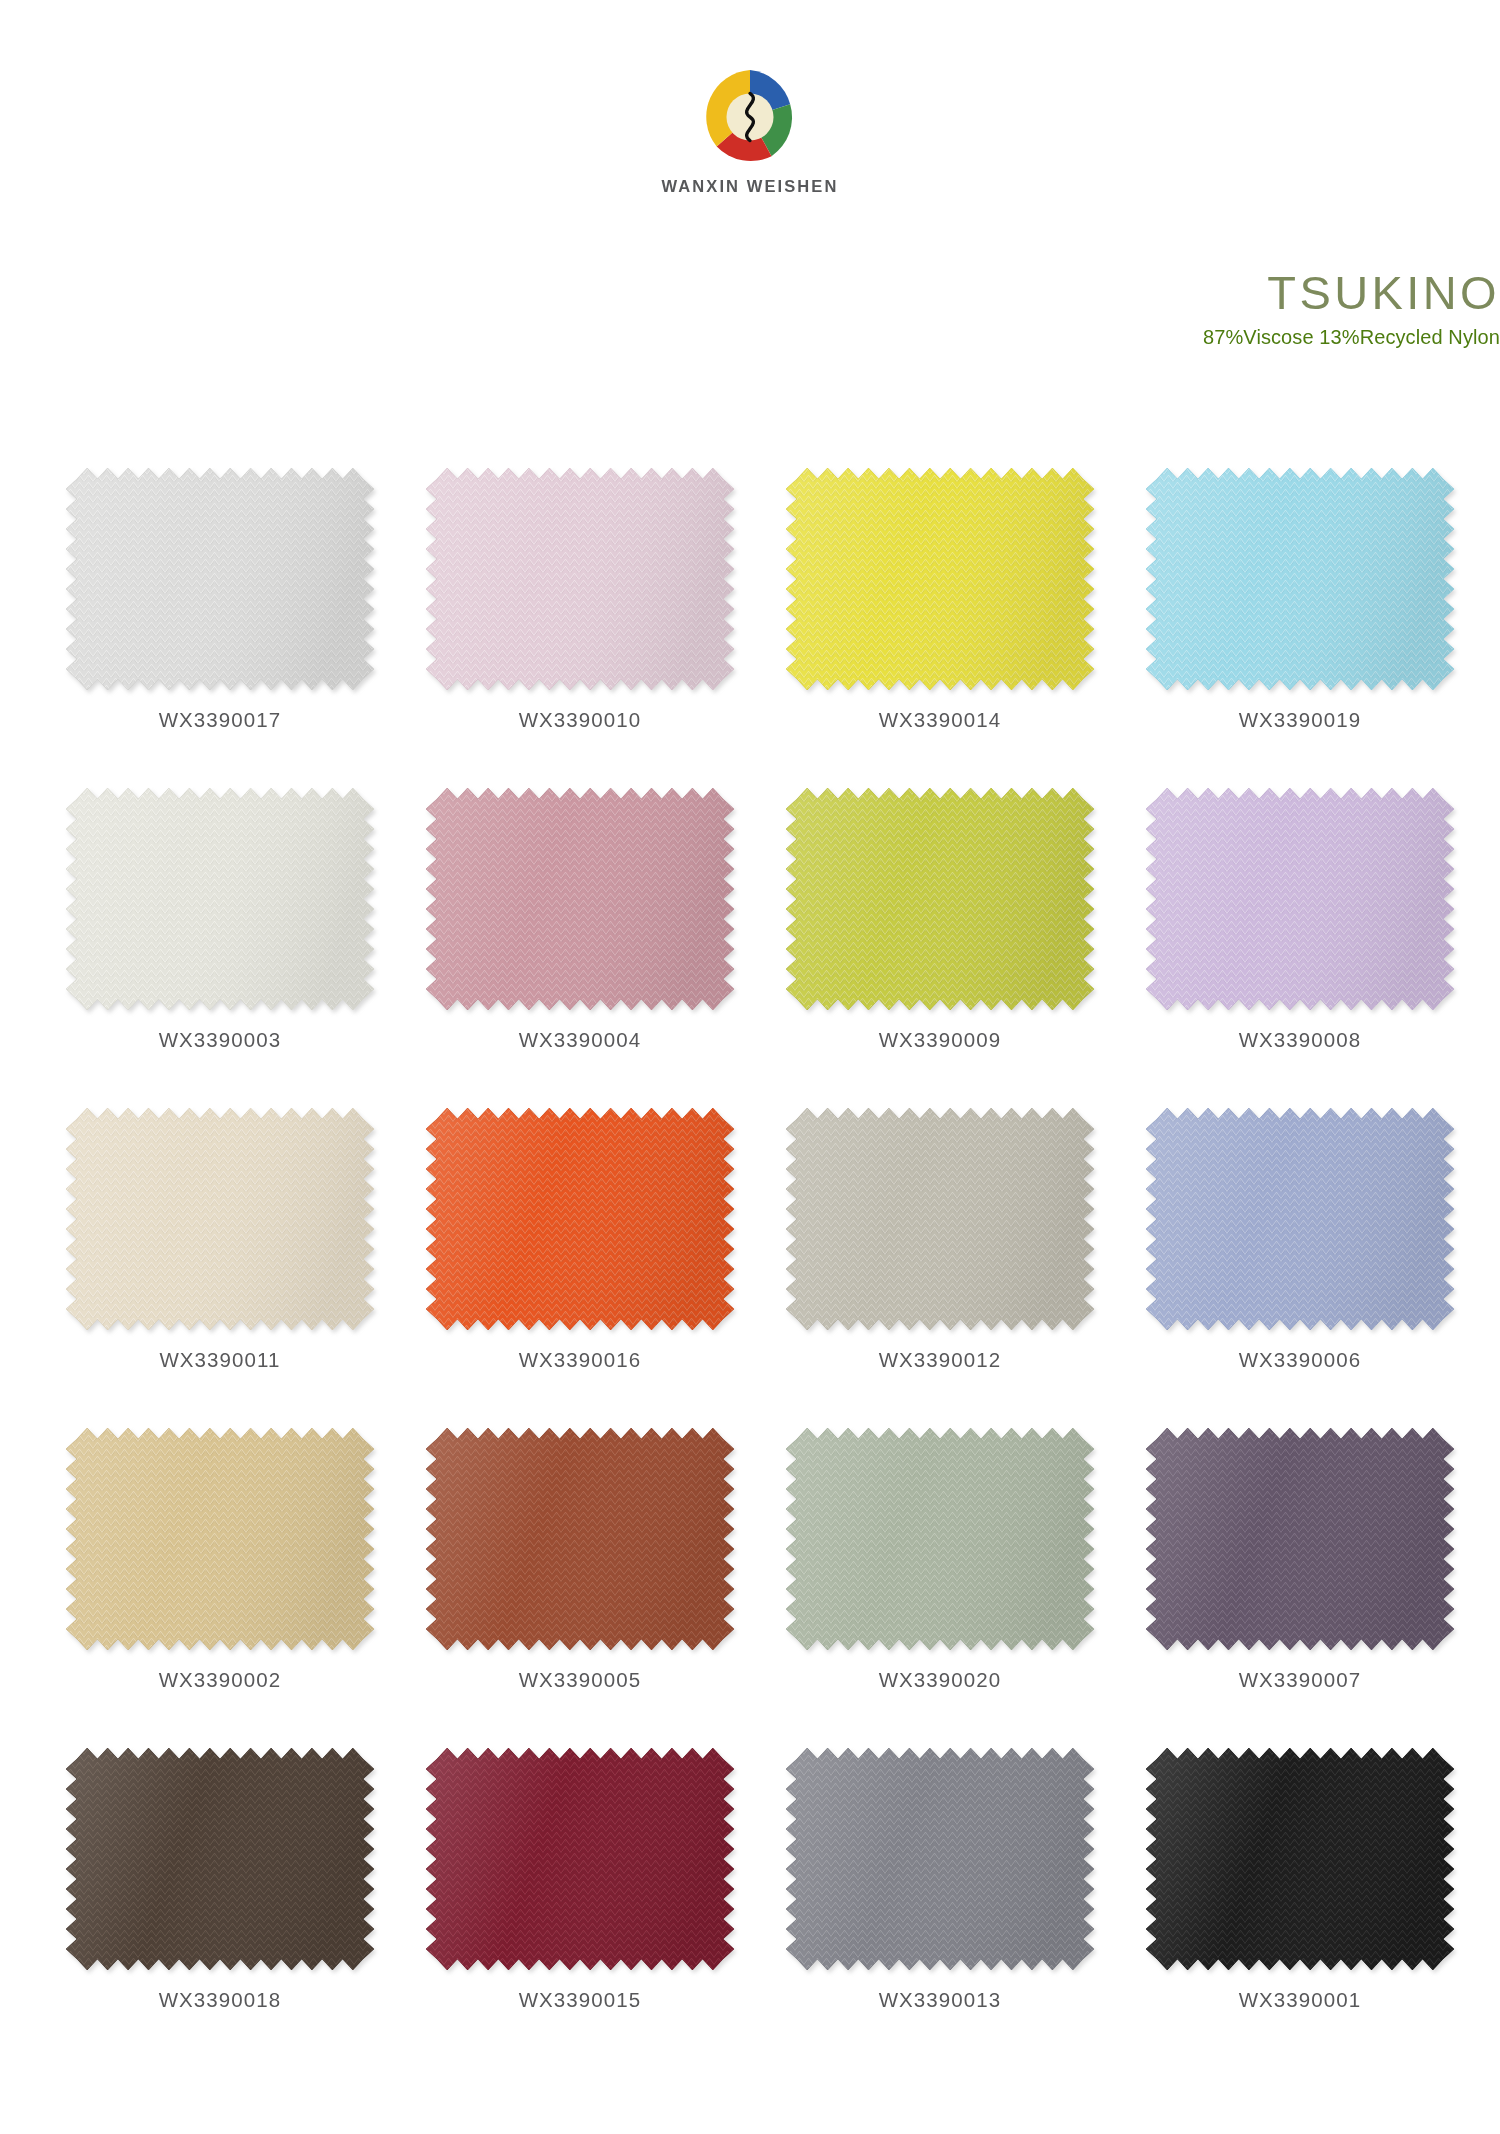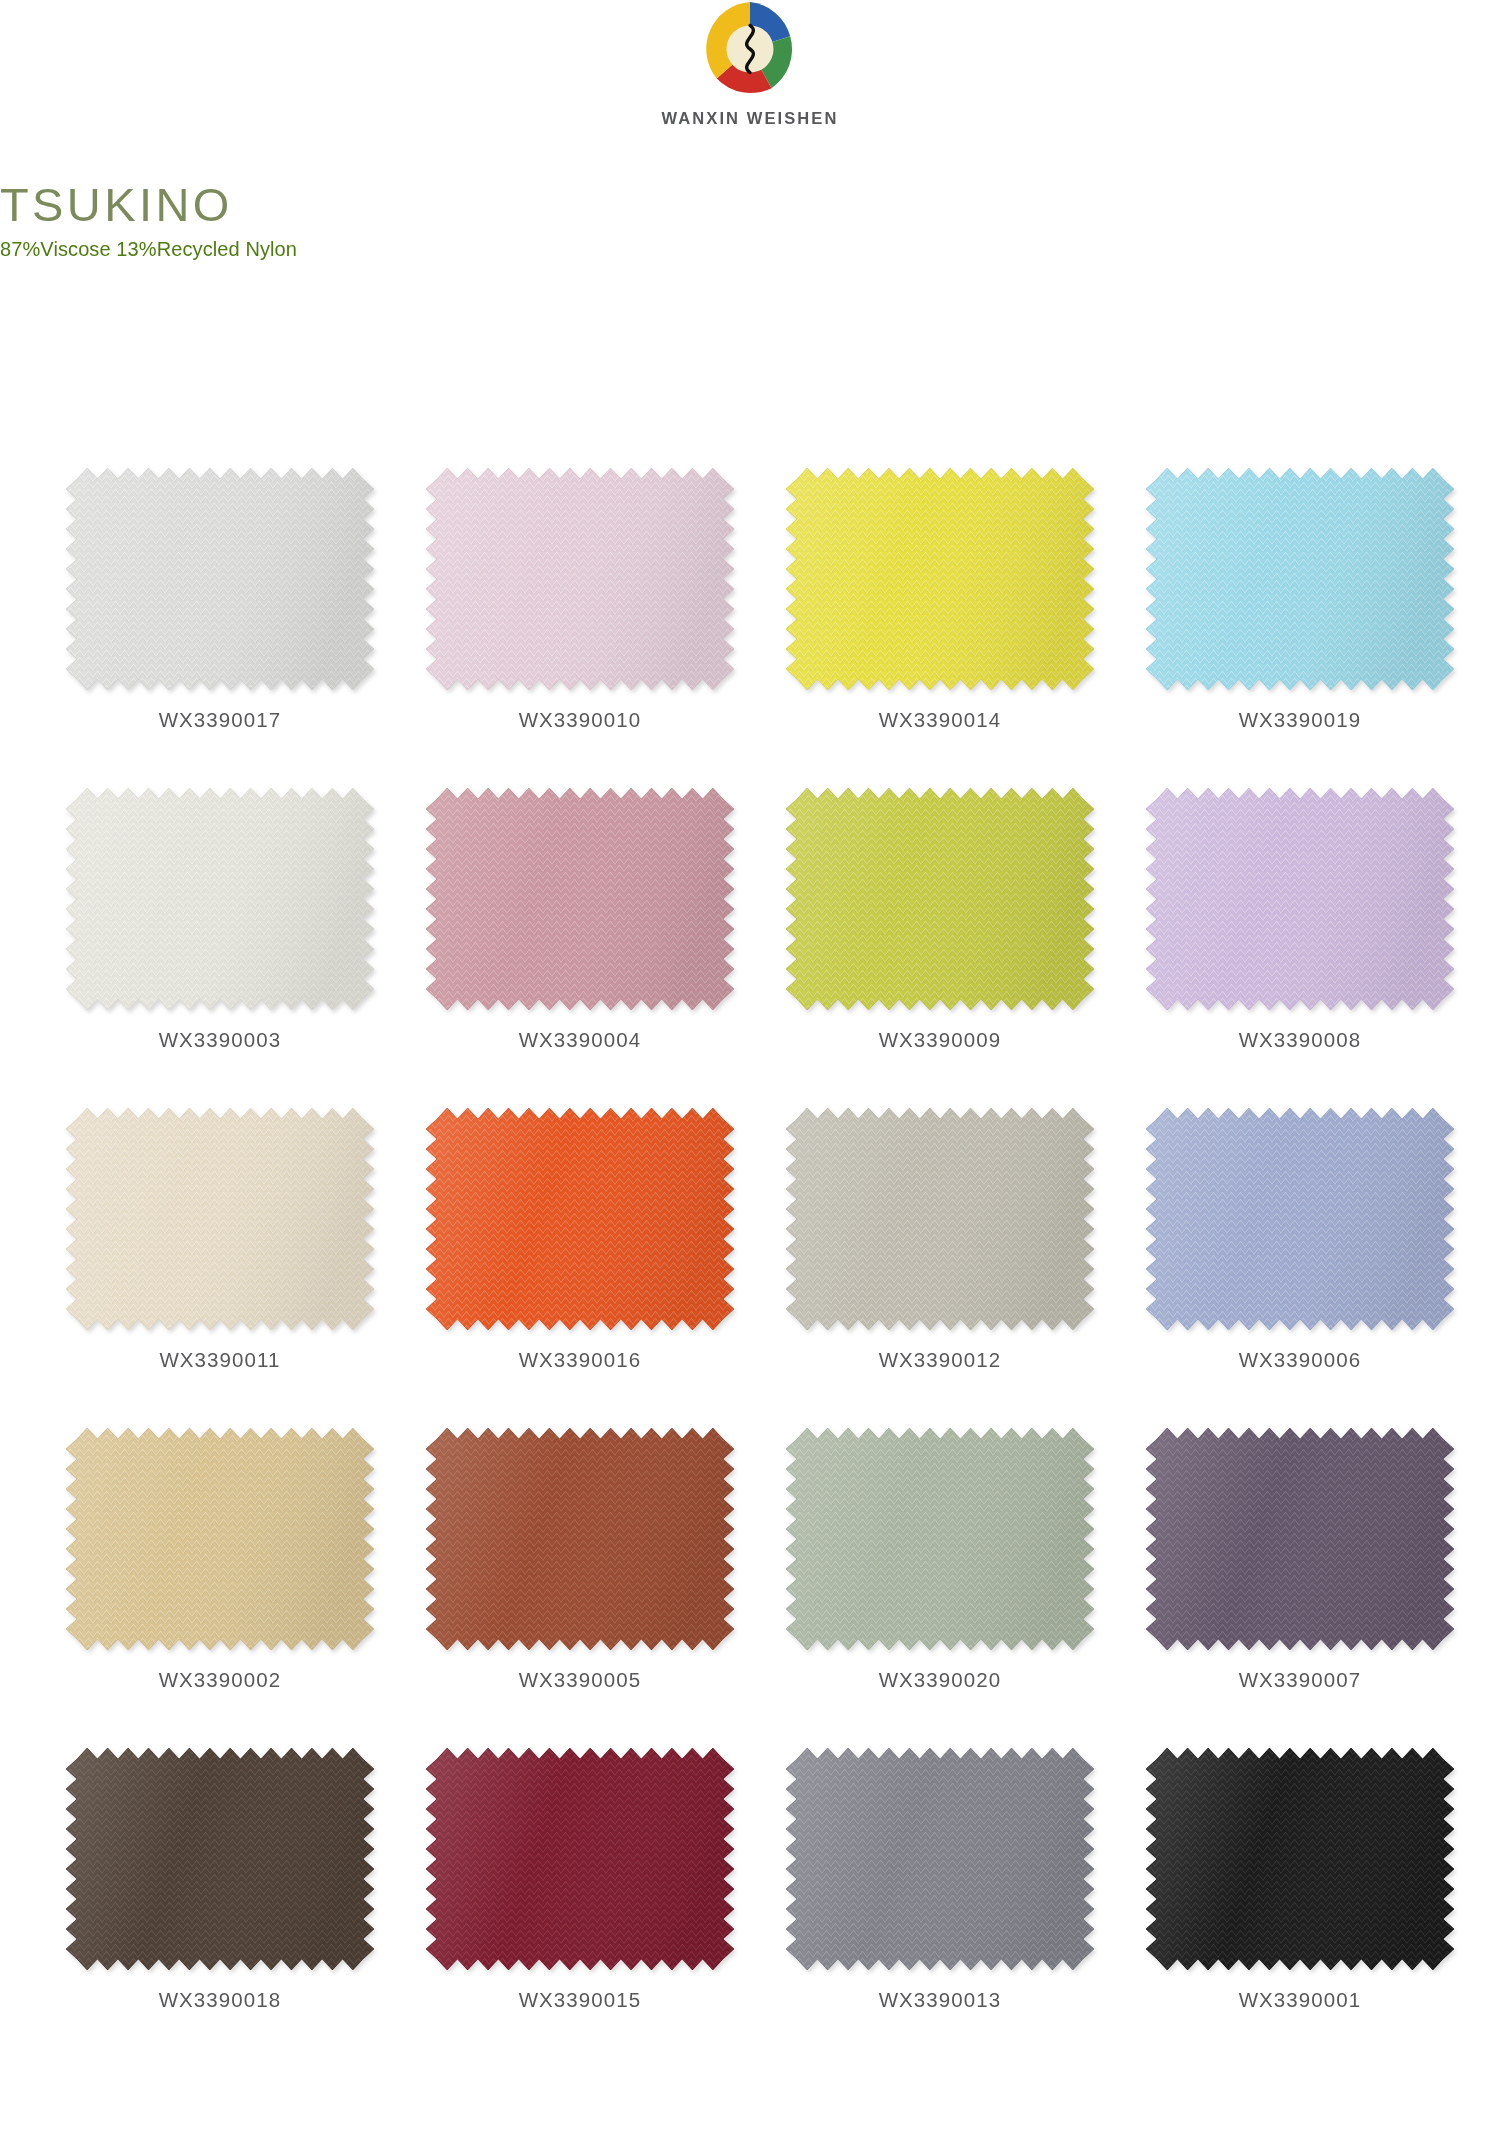--- a/index.html
+++ b/index.html
@@ -12,20 +12,21 @@
 
   body {
     font-family: "Liberation Sans", sans-serif;
     position: relative;
     overflow: hidden;
   }
 
   
   .header {
     width: 100%;
+    padding-top: 68px;
     display: flex;
     flex-direction: column;
     align-items: center;
   }
 
   .logo-block {
     display: flex;
     flex-direction: column;
     align-items: center;
   }
@@ -44,22 +45,22 @@
     margin-top: 11px;
     font-size: 16.5px;
     letter-spacing: 2.1px;
     color: #57585a;
     font-weight: 600;
     font-family: "Liberation Sans", sans-serif;
   }
 
   
   .title-block {
-    margin-top: 52px;
-    text-align: left;
+    margin-top: 72px;
+    text-align: right;
     width: 100%;
   }
 
   .title-main {
     font-family: "Liberation Sans", sans-serif;
     font-size: 47px;
     letter-spacing: 3.4px;
     color: #7d8a5c;
     font-weight: 300;
     line-height: 1.05;

